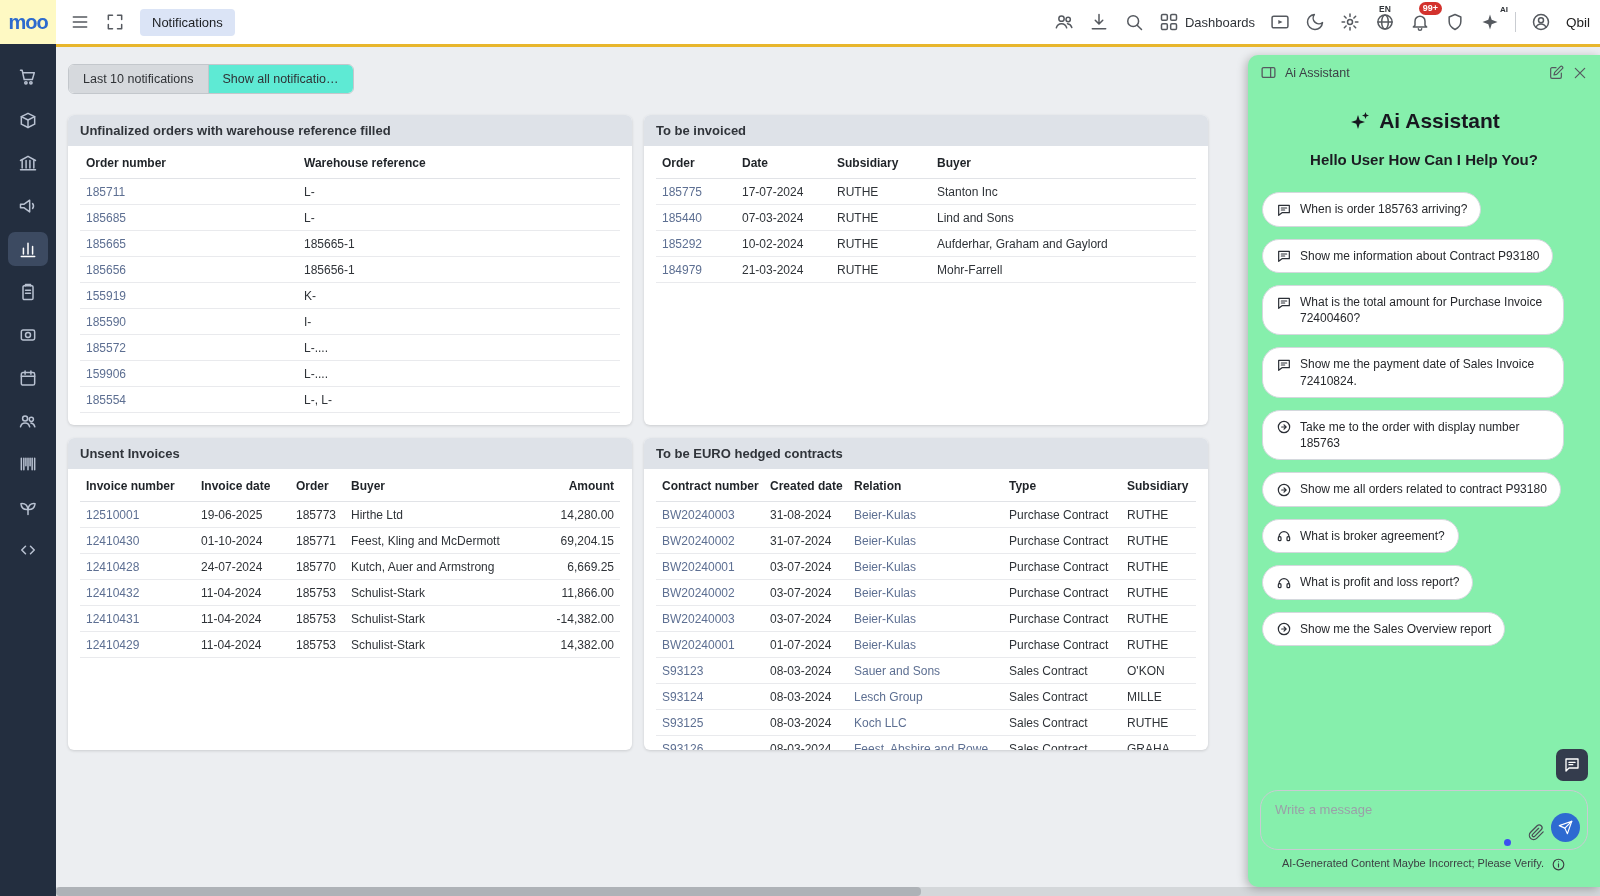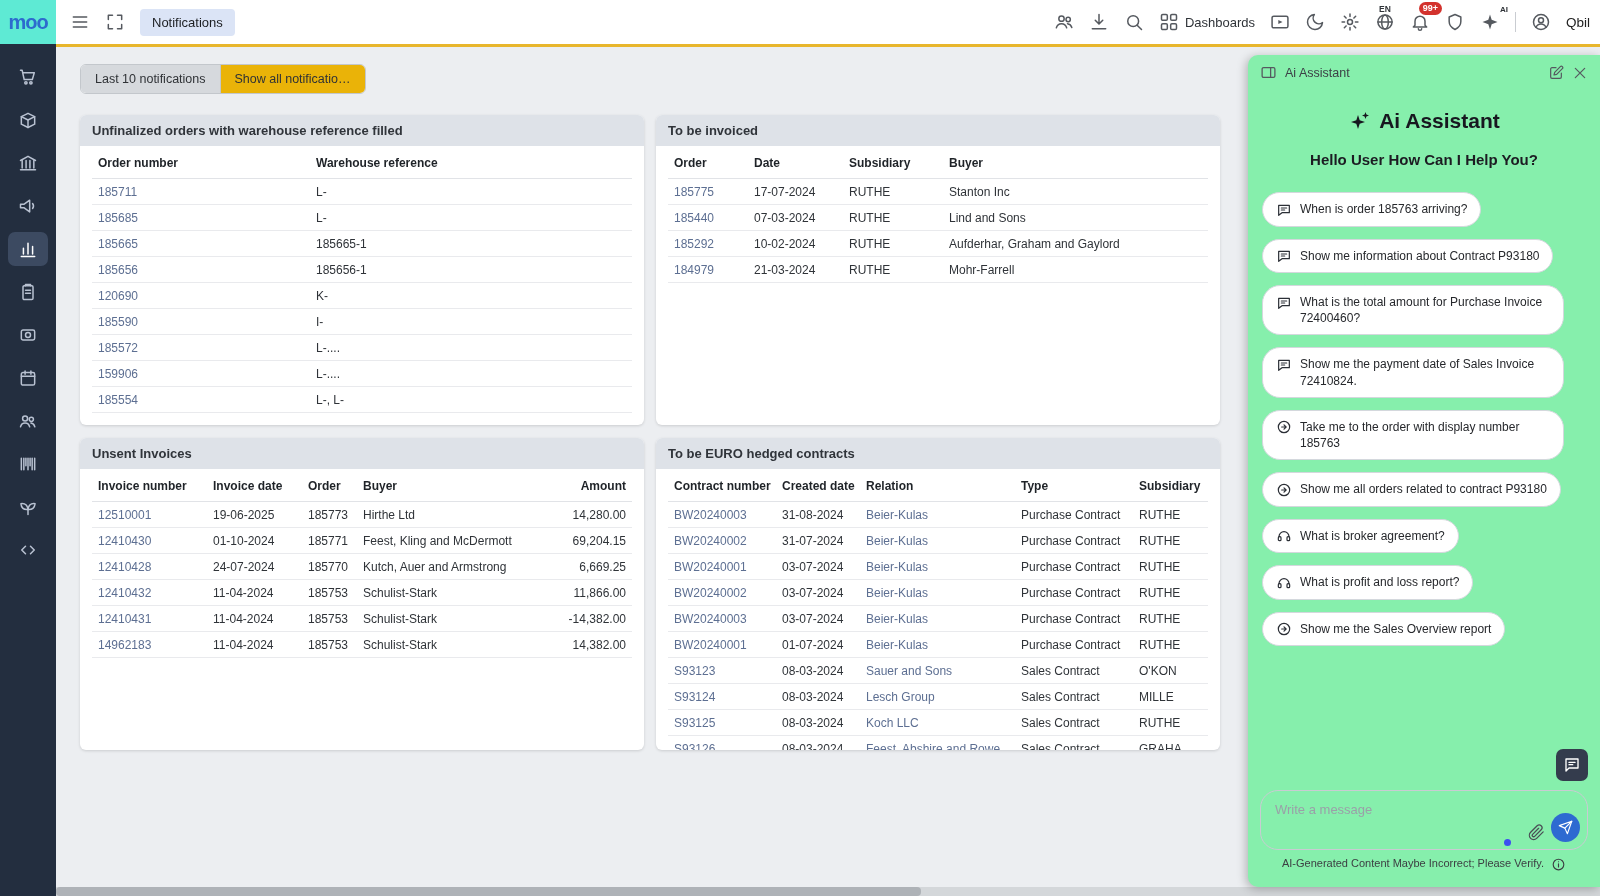--- a/index.html
+++ b/index.html
@@ -5,44 +5,44 @@
   * { box-sizing: border-box; margin: 0; padding: 0; }
   html,body { width:1600px; height:896px; overflow:hidden; }
   body { font-family:"Liberation Sans", sans-serif; background:#eceef1; position:relative; color:#2f3338; }
 
   
   svg.ic { fill:none; stroke:currentColor; stroke-width:1.8; stroke-linecap:round; stroke-linejoin:round; width:20px; height:20px; display:block; }
   svg.ic .f { fill:currentColor; stroke:none; }
 
   
   .sidebar { position:fixed; left:0; top:0; bottom:0; width:56px; background:#232e3f; z-index:40; }
-  .logo-box { width:56px; height:44px; background:#5eead4; display:flex; align-items:center; justify-content:center; }
+  .logo-box { width:56px; height:44px; background:#fef9c3; display:flex; align-items:center; justify-content:center; }
   .logo { color:#2d6bce; font-weight:bold; font-size:20px; letter-spacing:-1px; }
   .side-icons { display:flex; flex-direction:column; align-items:center; padding-top:16px; gap:9px; }
   .side-item { width:40px; height:34px; display:flex; align-items:center; justify-content:center; color:#b9c2d2; border-radius:7px; cursor:pointer; }
   .side-item.active { background:#3c4a61; color:#ffffff; }
 
   
   .topbar { position:fixed; left:56px; right:0; top:0; height:47px; background:#ffffff; border-bottom:3px solid #e8b62c; display:flex; align-items:center; z-index:30; padding:0 10px 0 14px; }
   .tb-left { display:flex; align-items:center; gap:15px; }
   .tb-right { margin-left:auto; display:flex; align-items:center; gap:15px; }
   .tb-icon { color:#55595f; cursor:pointer; position:relative; display:flex; align-items:center; }
   .nav-chip { background:#dbe4f6; color:#1c1e21; font-size:13px; padding:6px 12px; border-radius:4px; border:none; cursor:pointer; }
   .dash-group { display:flex; align-items:center; gap:6px; cursor:pointer; color:#55595f; }
   .dash-label { font-size:13px; color:#2f3338; }
   .mini-label { position:absolute; top:-8px; left:50%; transform:translateX(-50%); font-size:8.5px; color:#2f3338; font-weight:bold; }
   .ai-tag { position:absolute; top:-7px; right:-8px; font-size:8px; color:#2f3338; font-weight:bold; }
   .badge { position:absolute; top:-10px; right:-12px; background:#d3322d; color:#fff; font-size:9px; font-weight:bold; border-radius:9px; padding:2px 4px; line-height:1; }
   .tb-divider { width:1px; height:20px; background:#c9ccd1; }
   .user-label { font-size:13.5px; color:#222; }
 
   
-  .main { position:absolute; left:56px; top:50px; right:0; bottom:9px; padding:14px 24px; overflow:hidden; }
+  .main { position:absolute; left:56px; top:50px; right:0; bottom:9px; padding:14px 12px; overflow:hidden; }
   .filter-group { display:inline-flex; border:1px solid #c3c7cc; border-radius:6px; overflow:hidden; background:#fff; }
-  .filter-chip { padding:7px 14px; font-size:12.5px; color:#2f3236; background:#eab308; border:none; cursor:pointer; white-space:nowrap; }
+  .filter-chip { padding:7px 14px; font-size:12.5px; color:#2f3236; background:#5eead4; border:none; cursor:pointer; white-space:nowrap; }
   .filter-chip.active { background:#d6d9dd; }
   .filter-chip + .filter-chip { border-left:1px solid #c3c7cc; }
 
   .grid { display:grid; grid-template-columns:564px 564px; gap:13px 12px; margin-top:21px; }
   .panel { background:#fff; border-radius:6px; box-shadow:0 1px 3px rgba(0,0,0,.14); overflow:hidden; }
   .panel.h-top { height:310px; }
   .panel.h-bot { height:312px; }
   .panel-header { background:#dee2e8; padding:8px 12px; font-size:13px; font-weight:bold; color:#30343a; }
   .panel-body { padding:2px 12px 8px; }
   table { width:100%; border-collapse:collapse; font-size:12px; table-layout:fixed; }
@@ -336,21 +336,21 @@
               </tr>
               <tr>
                 <td class="link">185665</td>
                 <td>185665-1</td>
               </tr>
               <tr>
                 <td class="link">185656</td>
                 <td>185656-1</td>
               </tr>
               <tr>
-                <td class="link">120690</td>
+                <td class="link">155919</td>
                 <td>K-</td>
               </tr>
               <tr>
                 <td class="link">185590</td>
                 <td>I-</td>
               </tr>
               <tr>
                 <td class="link">185572</td>
                 <td>L-....</td>
               </tr>
@@ -452,21 +452,21 @@
                 <td class="right">11,866.00</td>
               </tr>
               <tr>
                 <td class="link">12410431</td>
                 <td>11-04-2024</td>
                 <td>185753</td>
                 <td>Schulist-Stark</td>
                 <td class="right">-14,382.00</td>
               </tr>
               <tr>
-                <td class="link">14962183</td>
+                <td class="link">12410429</td>
                 <td>11-04-2024</td>
                 <td>185753</td>
                 <td>Schulist-Stark</td>
                 <td class="right">14,382.00</td>
               </tr>
             </tbody>
         </table>
       </div>
     </div>
 

